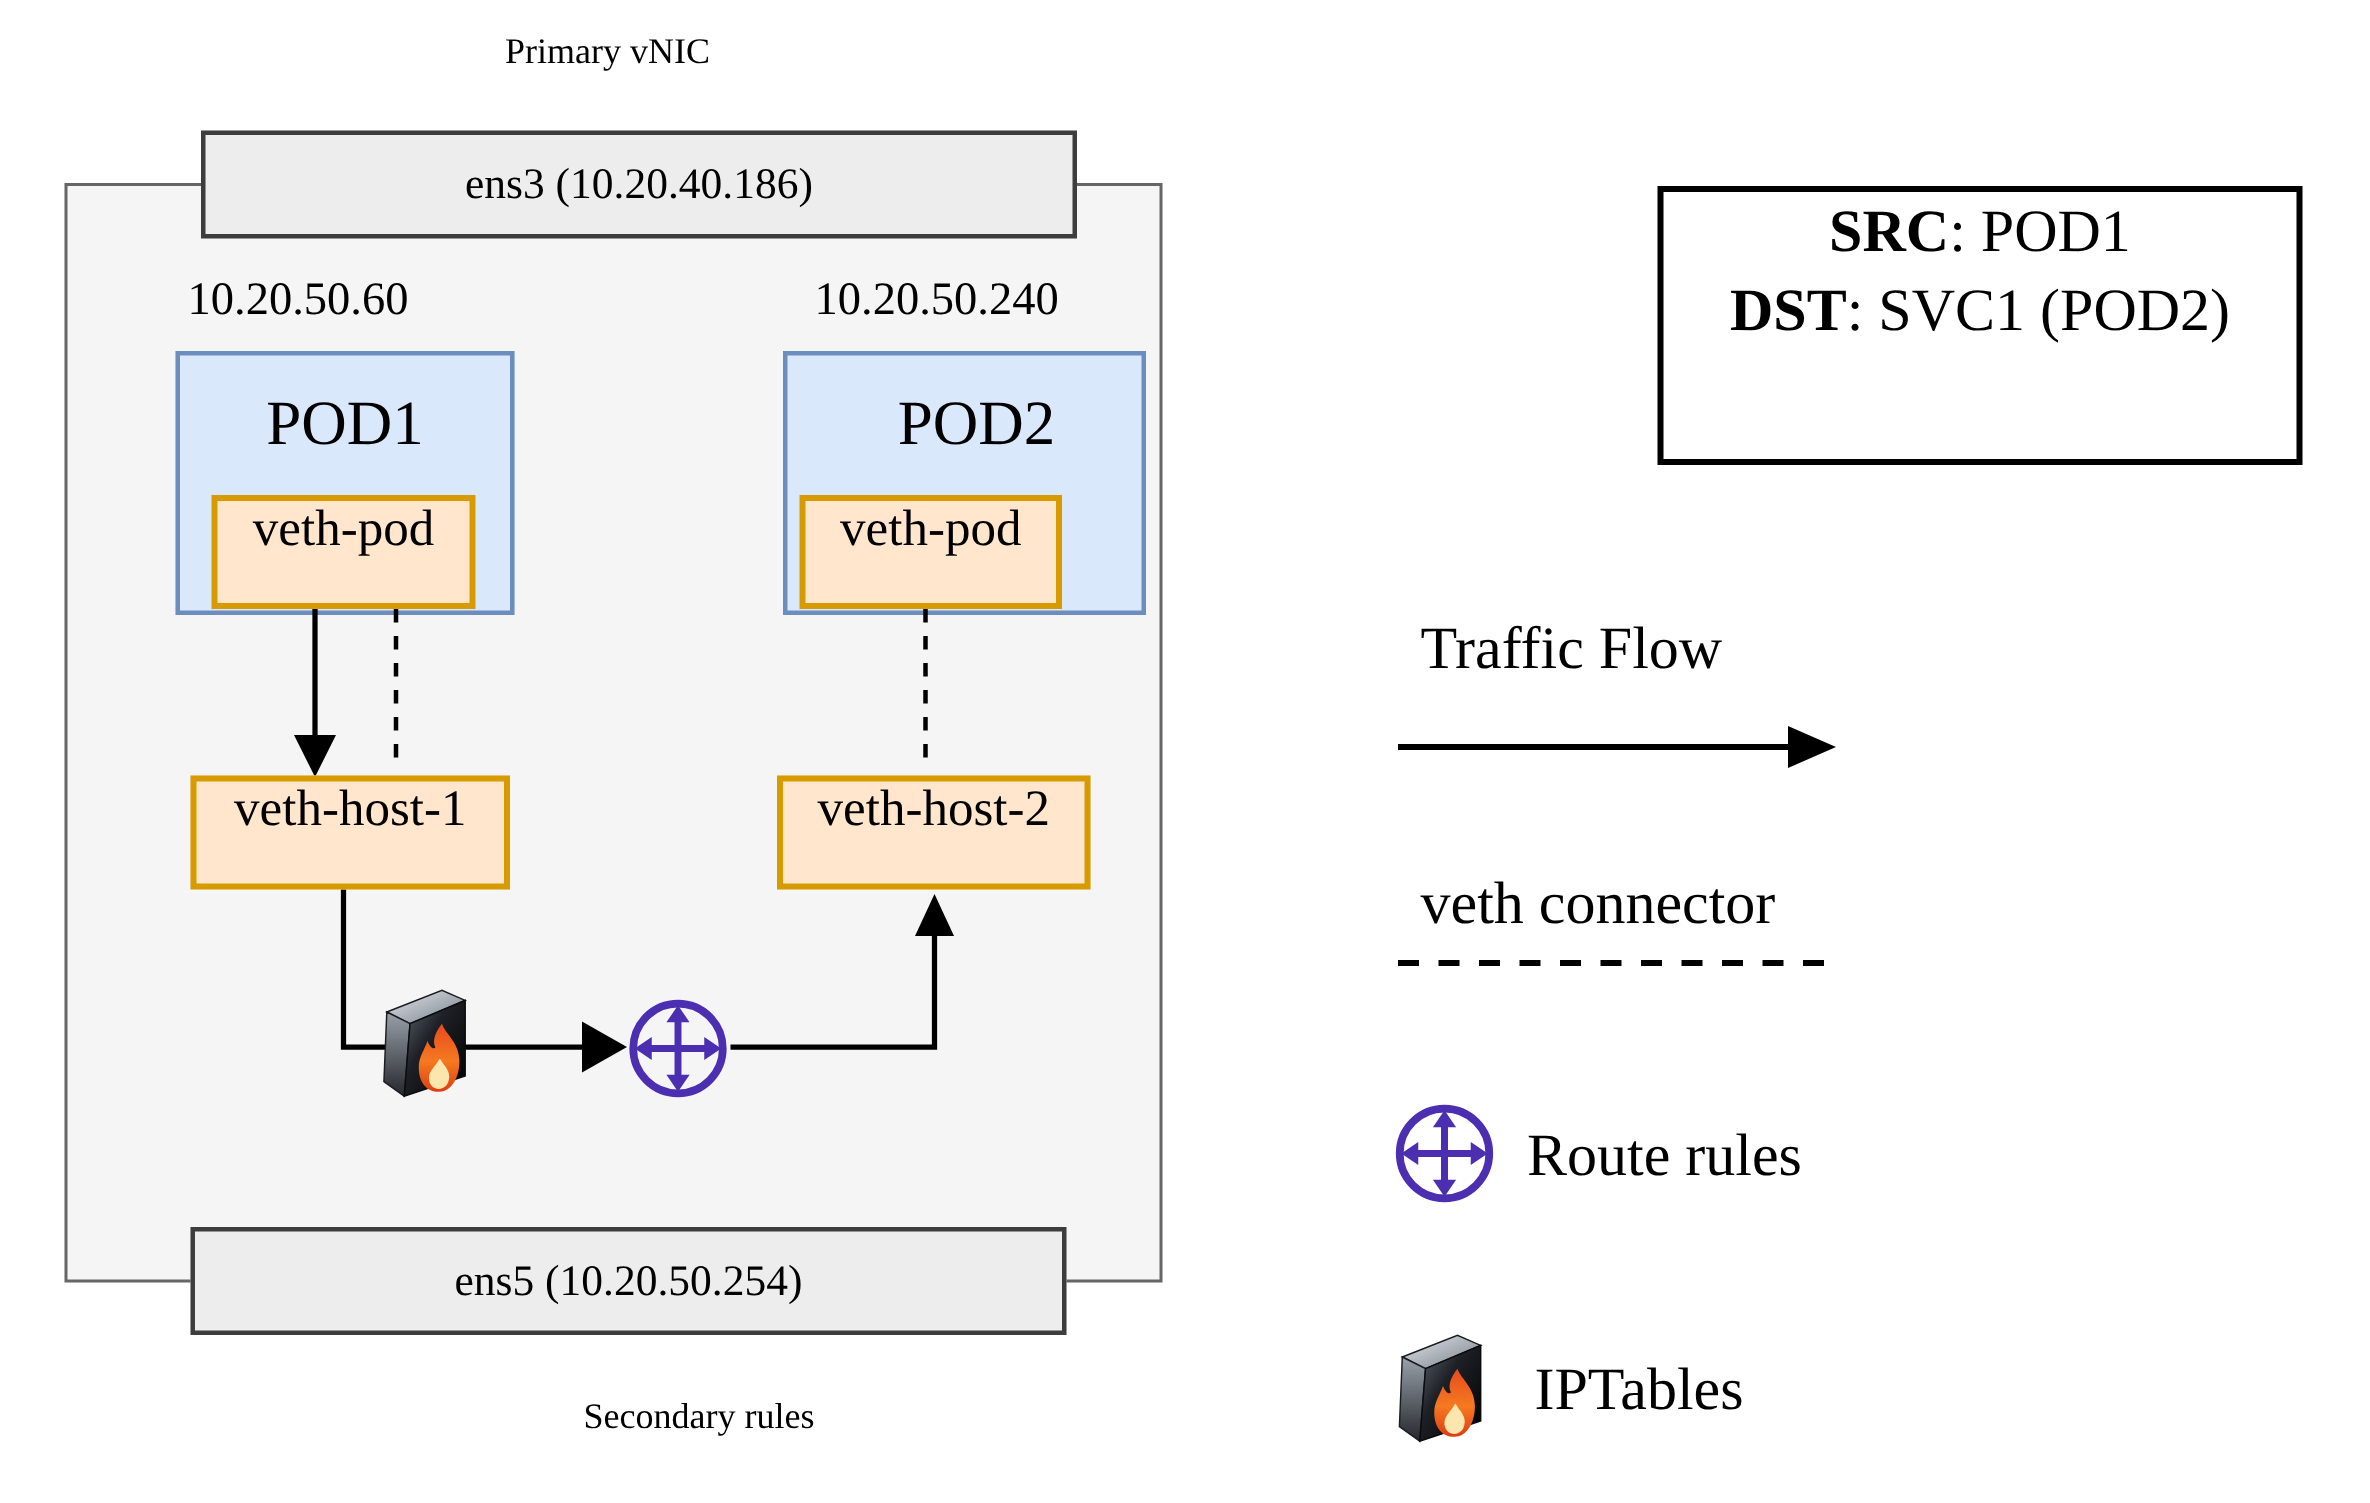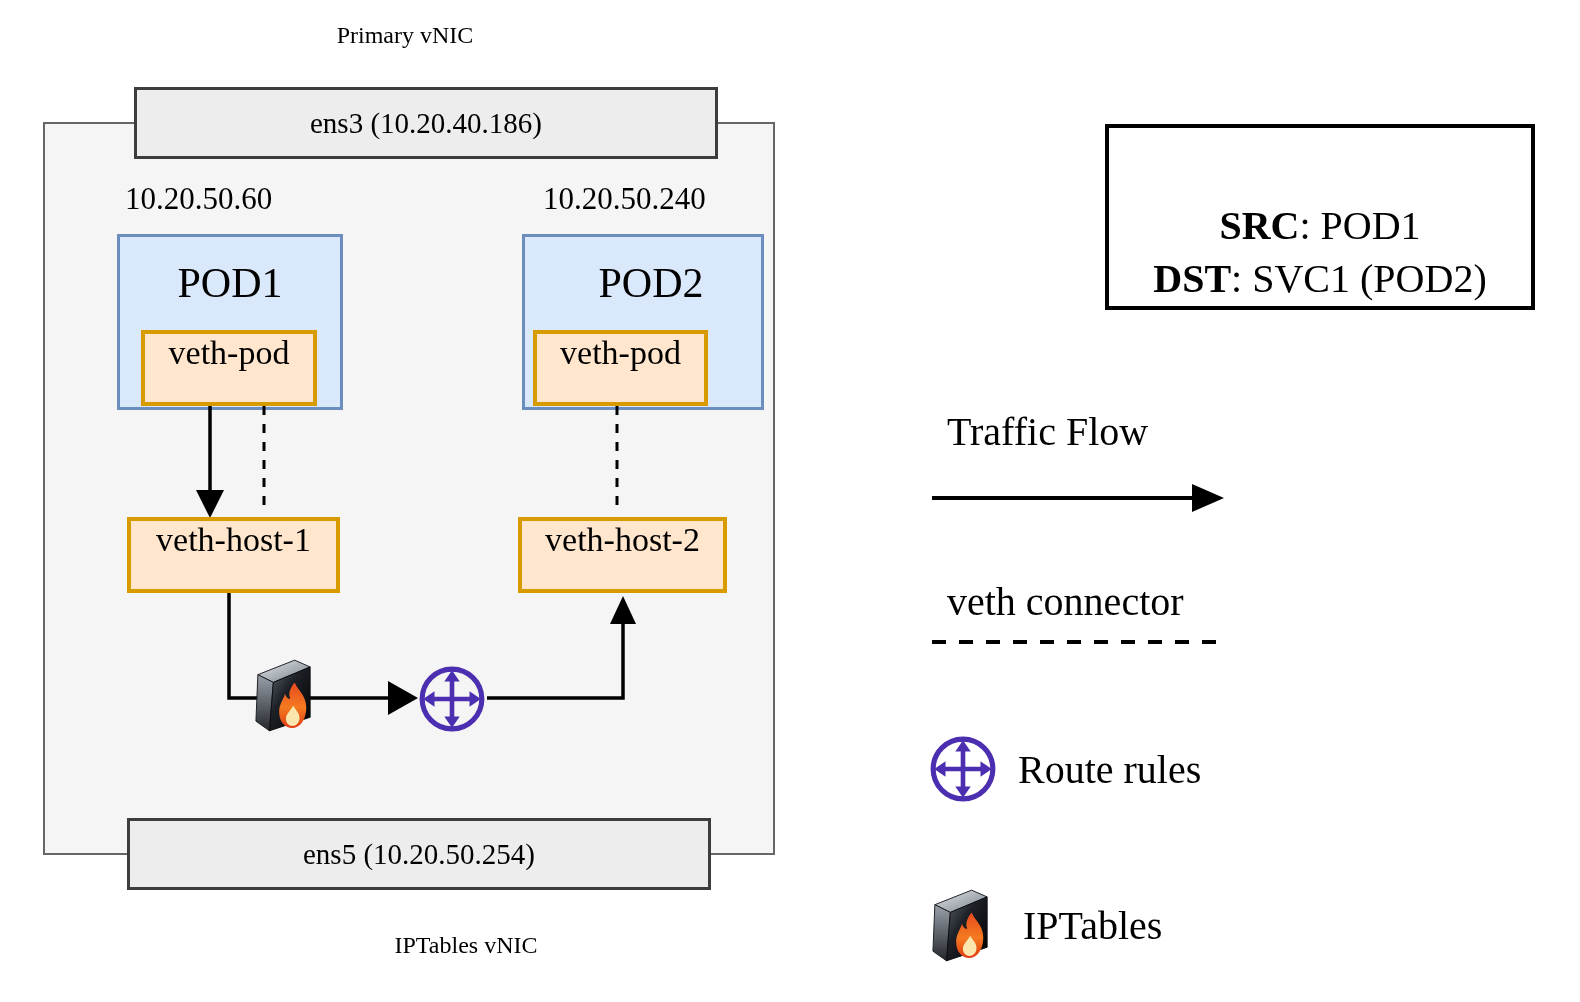--- a/index.html
+++ b/index.html
@@ -52,21 +52,21 @@
   .veth-host-1 { left:127px; top:517px; width:205px; height:68px; }
   .veth-host-2 { left:518px; top:517px; width:201px; height:68px; }
 
   #connector-layer { left:0; top:0; z-index:3; pointer-events:none; }
   .icon-layer { z-index:5; }
 
   
   .legend-box {
     left:1105px; top:124px; width:422px; height:178px;
     background:#ffffff; border:4px solid var(--legend-border);
-    display:flex; flex-direction:column; align-items:center; justify-content:flex-end;
+    display:flex; flex-direction:column; align-items:center; justify-content:flex-start;
     font-size:40px; line-height:1.32; z-index:2;
   }
   .legend-line { white-space:pre; }
   .legend-line b { font-weight:bold; }
 
   .side-label { font-size:40px; z-index:2; }
   .traffic-flow-label   { left:947px;  top:408px; }
   .veth-connector-label { left:947px;  top:578px; }
   .route-rules-label    { left:1018px; top:746px; }
   .iptables-label       { left:1023px; top:902px; }
@@ -100,21 +100,21 @@
         <stop offset="1" stop-color="#e03c12"></stop>
     </linearGradient>
   </defs>
 </svg>
 
 <div id="canvas">
 
   <div class="abs host-box"></div>
 
   <div class="abs vnic-label vnic-primary">Primary vNIC</div>
-  <div class="abs vnic-label vnic-secondary">IPTables vNIC</div>
+  <div class="abs vnic-label vnic-secondary">Secondary rules</div>
 
   <div class="abs nic-bar nic-ens3">
     <span>ens3 (10.20.40.186)</span>
   </div>
   <div class="abs nic-bar nic-ens5">
     <span>ens5 (10.20.50.254)</span>
   </div>
 
   <div class="abs ip-label ip-pod1">10.20.50.60</div>
   <div class="abs ip-label ip-pod2">10.20.50.240</div>

